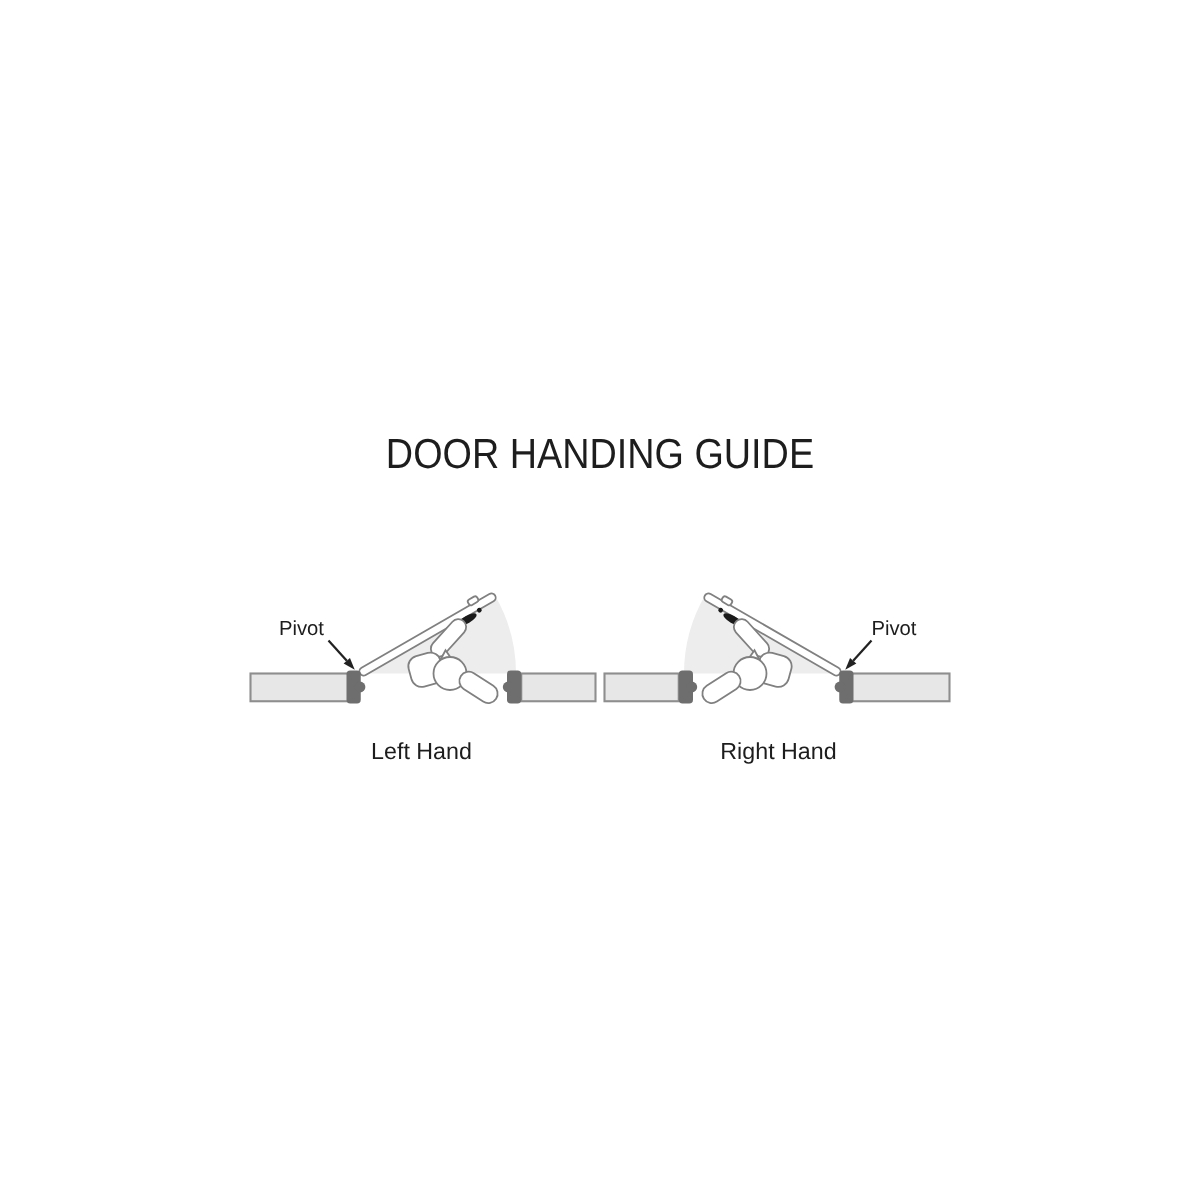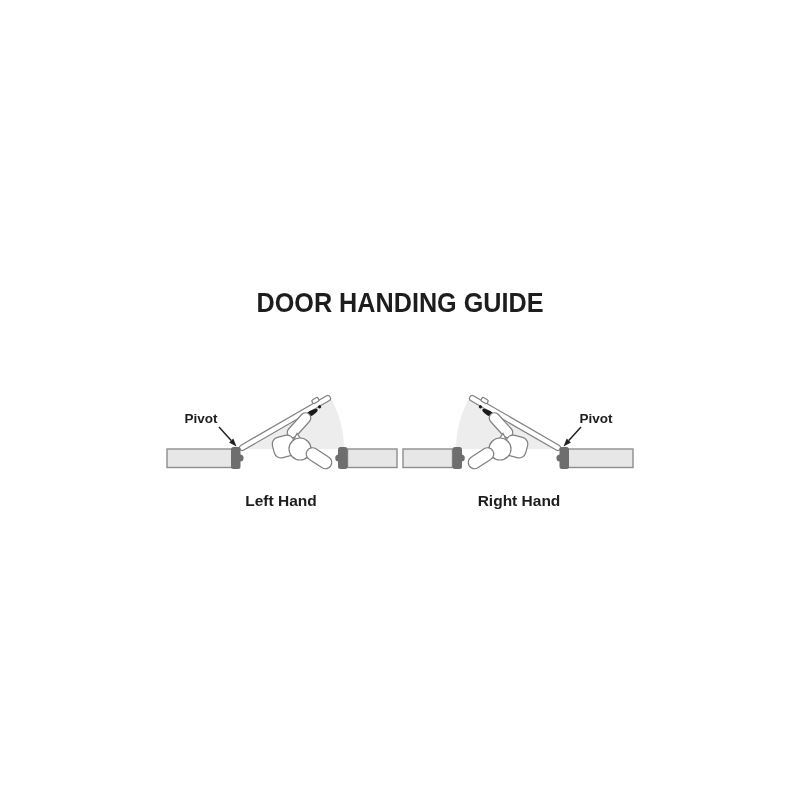--- a/index.html
+++ b/index.html
@@ -1,20 +1,20 @@
 <!DOCTYPE html>
 <html style="--text: #1d1d1d; --wall-fill: #e7e7e7; --wall-stroke: #8e8e8e; --jamb-fill: #6e6e6e; --swing-fill: #ededed; --outline: #808080; --handle: #1a1a1a; --arrow: #222222;"><head>
 <meta charset="utf-8">
 <style>
   :root{
     --text:#1d1d1d; --wall-fill:#e7e7e7; --wall-stroke:#8e8e8e; --jamb-fill:#6e6e6e;
     --swing-fill:#ededed; --outline:#808080; --handle:#1a1a1a; --arrow:#222222;
   }
   html,body{margin:0;padding:0;background:#fff;}
-  .stage{position:relative;width:800px;height:800px;background:#fff;overflow:hidden;font-weight:bold;}
+  .stage{position:relative;width:800px;height:800px;background:#fff;overflow:hidden;}
   svg{display:block;}
   .title{font-family:"Liberation Sans",sans-serif;font-size:28px;fill:var(--text);}
   .label{font-family:"Liberation Sans",sans-serif;font-size:13.5px;fill:var(--text);}
   .caption{font-family:"Liberation Sans",sans-serif;font-size:15.5px;fill:var(--text);}
   .swing{fill:var(--swing-fill);stroke:none;}
   .door{fill:#ffffff;stroke:var(--outline);stroke-width:1.2;}
   .handle{fill:var(--handle);stroke:none;}
   .figure{fill:#ffffff;stroke:var(--outline);stroke-width:1.2;}
   .wall{fill:var(--wall-fill);stroke:var(--wall-stroke);stroke-width:1.4;}
   .jamb{fill:var(--jamb-fill);stroke:none;}

